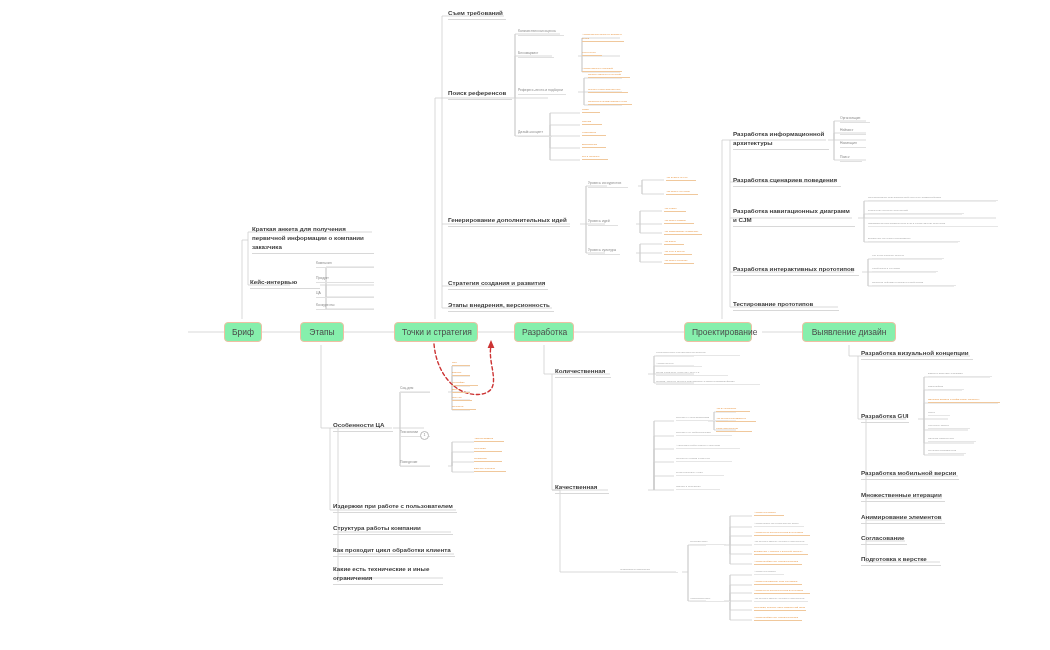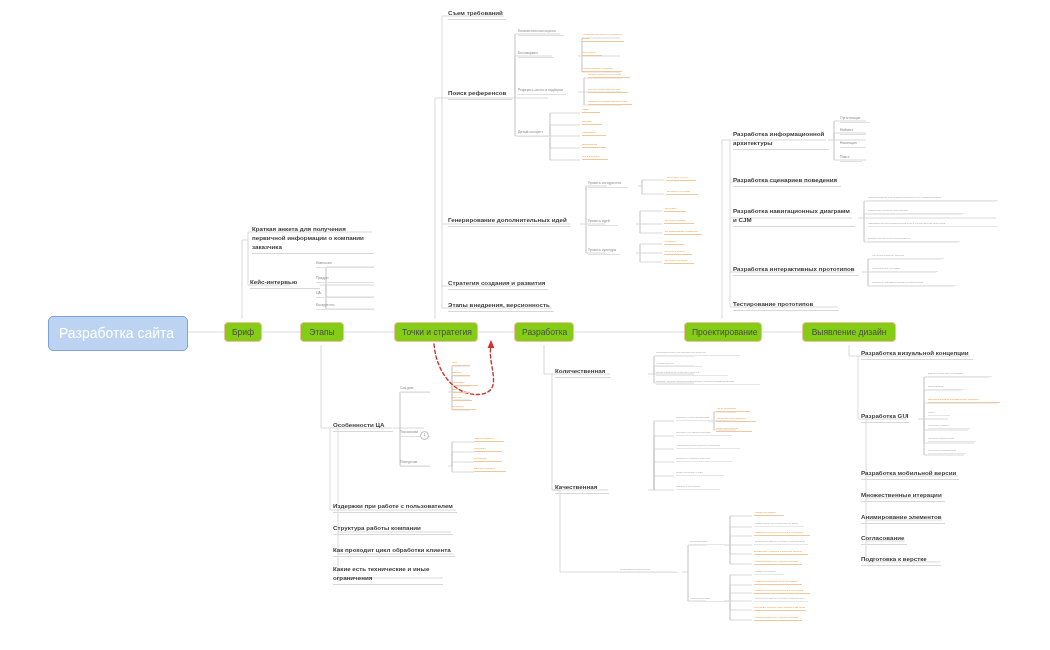--- a/index.html
+++ b/index.html
@@ -23,21 +23,21 @@
     border:1px solid #7ba3dd;
     border-radius:5px;
     color:#ffffff;
     font-size:14px;
     line-height:1.2;
     padding:8px 10px;
     white-space:nowrap;
   }
   
   .n-br{
-    background:#84cc16;
+    background:#86efac;
     border:1px solid #efbfa2;
     border-radius:4px;
     color:#4a4a4a;
     font-size:8.5px;
     line-height:1.2;
     padding:4px 7px;
     white-space:nowrap;
     text-align:center;
   }
   
@@ -273,27 +273,26 @@
       <path d="M924 419 V455 H964"></path>
       <path d="M924 377 V455"></path>
     </g>
 
     <g fill="none" stroke="#cc3333" stroke-width="1.4" stroke-dasharray="3.4,2.6" stroke-linecap="round">
       <path d="M434 344 C 437 378, 460 398, 482 394 C 504 390, 487 364, 491 346"></path>
     </g>
     <polygon points="491,340 487.6,348 494.4,348" fill="#cc3333"></polygon>
   </svg>
 
-  <div class="node n-root" style="left:48px;top:316px;width:140px;">Разработка сайта</div>
 
   <div class="node n-br" style="left:224px;top:322px;width:38px;">Бриф</div>
   <div class="node n-br" style="left:300px;top:322px;width:44px;">Этапы</div>
   <div class="node n-br" style="left:394px;top:322px;width:84px;">Точки и стратегия</div>
   <div class="node n-br" style="left:514px;top:322px;width:60px;">Разработка</div>
-  <div class="node n-br" style="left:684px;top:322px;width:78px;">Проектирование</div>
+  <div class="node n-br" style="left:684px;top:322px;width:68px;">Проектирование</div>
   <div class="node n-br" style="left:802px;top:322px;width:94px;">Выявление дизайн</div>
 
   <div class="node n-h2" style="left:252px;top:225px;width:122px;">Краткая анкета для получения первичной информации о компании заказчика</div>
   <div class="node n-h2" style="left:250px;top:278px;width:70px;">Кейс-интервью</div>
   <div class="node n-h3" style="left:316px;top:261px;width:58px;">Компания</div>
   <div class="node n-h3" style="left:316px;top:276px;width:58px;">Продукт</div>
   <div class="node n-h3" style="left:316px;top:291px;width:58px;">ЦА</div>
   <div class="node n-h3" style="left:316px;top:303px;width:58px;">Конкуренты</div>
 
   <div class="node n-h2" style="left:333px;top:421px;width:60px;">Особенности ЦА</div>

